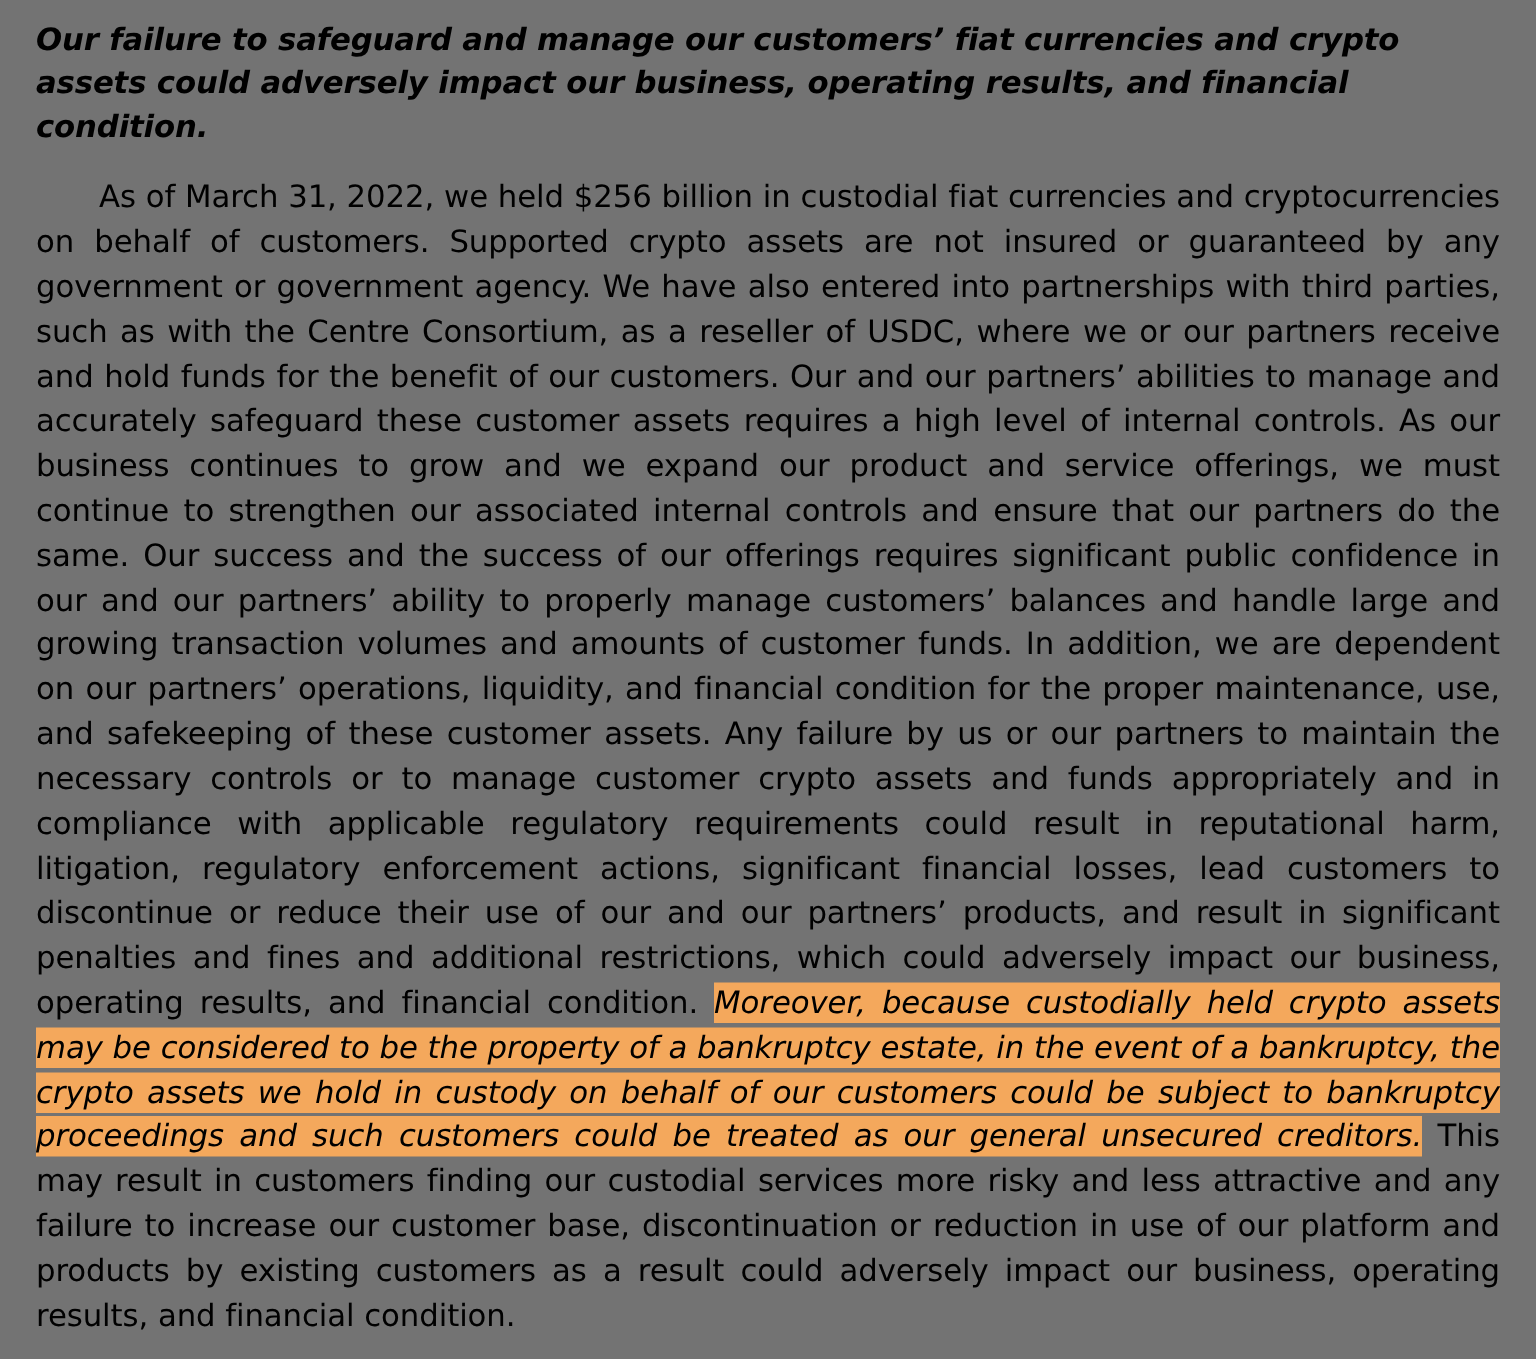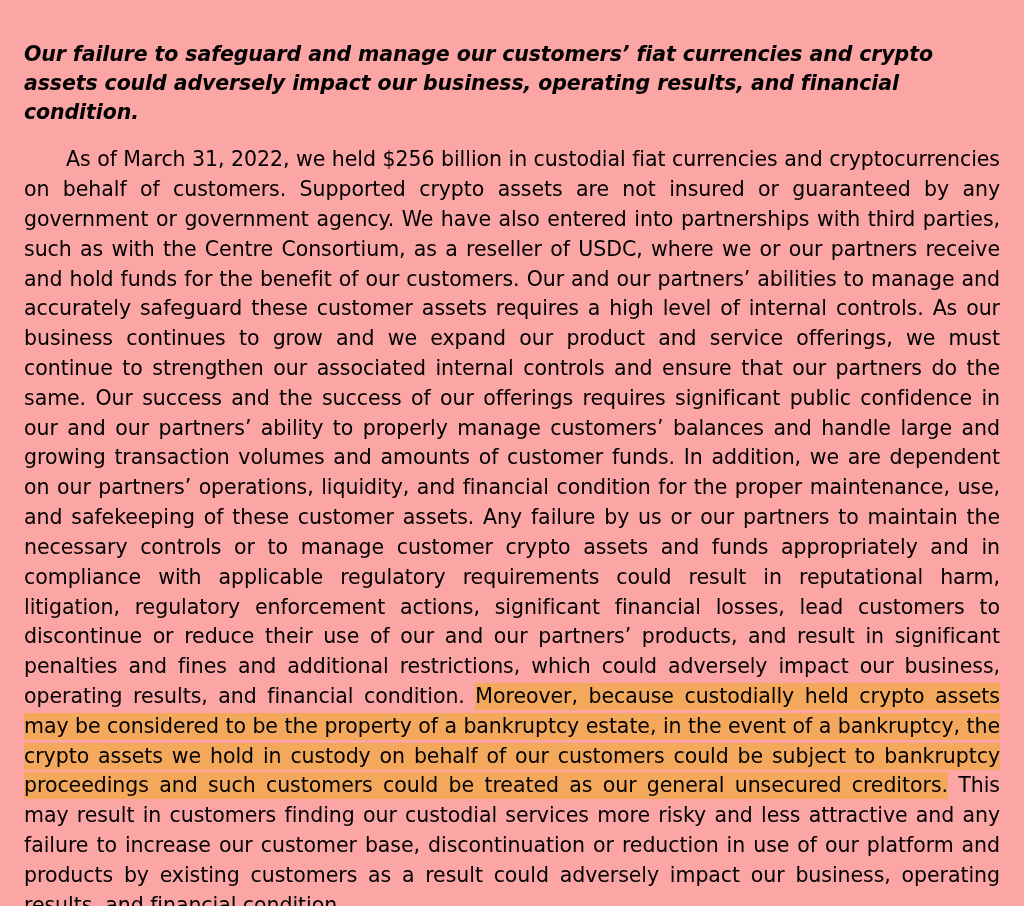--- a/index.html
+++ b/index.html
@@ -11,22 +11,22 @@
     width: 1024px;
     height: 906px;
     font-family: "DejaVu Sans", sans-serif;
     color: #000000;
     overflow: hidden;
   }
   .page {
     box-sizing: border-box;
     width: 1024px;
     height: 906px;
-    padding: 40px 24px 0 24px;
-    background: #fca5a5;
+    padding: 12px 24px 0 24px;
+    background: #737373;
   }
   .risk-heading {
     font-weight: bold;
     font-style: italic;
     font-size: 20.5px;
     line-height: 1.42;
     letter-spacing: -0.1px;
     margin: 0 0 18px 0;
     text-align: left;
   }
@@ -40,20 +40,21 @@
   }
   .body-paragraph .indent {
     display: inline-block;
     width: 42px;
   }
   .highlight {
     background: #f4a85c;
     box-decoration-break: clone;
     -webkit-box-decoration-break: clone;
     padding: 1px 0 2px 0;
+    font-style: italic;
   }
 </style>
 </head>
 <body>
 
 <div class="page">
 
   <p class="risk-heading">Our failure to safeguard and manage our customers’ fiat currencies and crypto assets could adversely impact our business, operating results, and financial condition.</p>
 
   <p class="body-paragraph">

